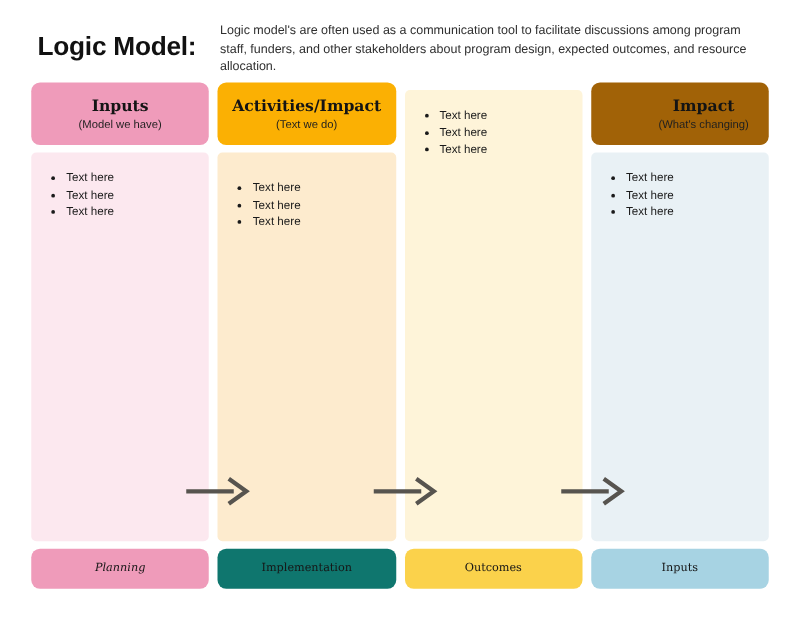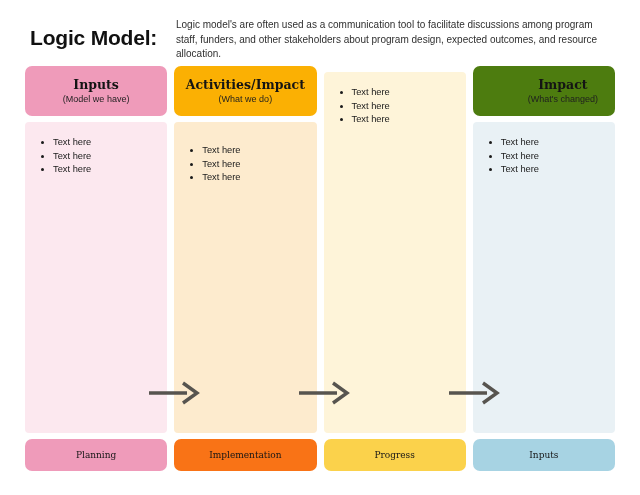--- a/index.html
+++ b/index.html
@@ -147,53 +147,53 @@
       <div class="h-title">Inputs</div>
       <div class="h-sub">(Model we have)</div>
     </div>
     <div class="col-body" style="background: rgb(252, 232, 239);">
       <ul class="bullets">
         <li>Text here</li>
         <li>Text here</li>
         <li>Text here</li>
       </ul>
     </div>
-    <div class="col-footer" style="background: rgb(239, 155, 186);">Planning</div>
+    <div class="col-footer" style="background: rgb(239, 155, 186); font-style: italic;">Planning</div>
   </div>
 
   <div class="col">
     <div class="col-header" style="background: rgb(251, 176, 3);">
       <div class="h-title">Activities/Impact</div>
-      <div class="h-sub">(What we do)</div>
+      <div class="h-sub">(Text we do)</div>
     </div>
     <div class="col-body offset-1" style="background: rgb(253, 235, 206);">
       <ul class="bullets">
         <li>Text here</li>
         <li>Text here</li>
         <li>Text here</li>
       </ul>
     </div>
-    <div class="col-footer" style="background: #f97316;">Implementation</div>
+    <div class="col-footer" style="background: #0f766e;">Implementation</div>
   </div>
 
   <div class="col">
     <div class="col-body" style="background: rgb(254, 244, 217);">
       <ul class="bullets">
         <li>Text here</li>
         <li>Text here</li>
         <li>Text here</li>
       </ul>
     </div>
-    <div class="col-footer" style="background: rgb(251, 210, 75);">Progress</div>
-  </div>
-
-  <div class="col">
-    <div class="col-header" style="background: #4d7c0f; padding-left: 38px;">
+    <div class="col-footer" style="background: rgb(251, 210, 75);">Outcomes</div>
+  </div>
+
+  <div class="col">
+    <div class="col-header" style="background: #a16207; padding-left: 38px;">
       <div class="h-title">Impact</div>
-      <div class="h-sub">(What's changed)</div>
+      <div class="h-sub">(What's changing)</div>
     </div>
     <div class="col-body" style="background: rgb(233, 241, 245);">
       <ul class="bullets">
         <li>Text here</li>
         <li>Text here</li>
         <li>Text here</li>
       </ul>
     </div>
     <div class="col-footer" style="background: rgb(167, 211, 227);">Inputs</div>
   </div>

